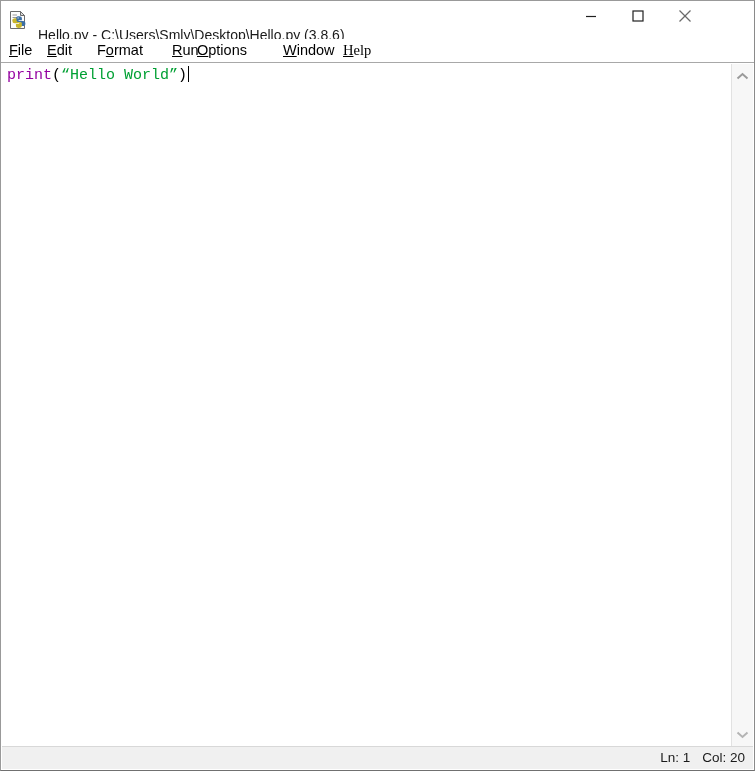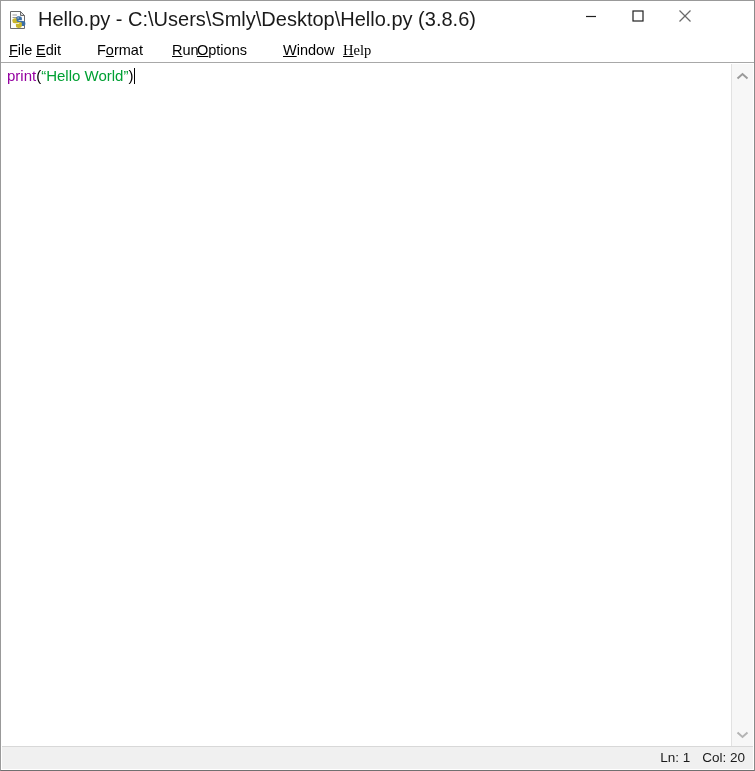--- a/index.html
+++ b/index.html
@@ -35,24 +35,24 @@
   #app-icon {
     position: absolute;
     left: 7px;
     top: 9px;
     width: 20px;
     height: 20px;
   }
   #title-text {
     position: absolute;
     left: 37px;
-    top: 0;
+    top: 16px;
     height: 37px;
     line-height: 37px;
-    font-size: 20px;
+    font-size: 14px;
     color: #1a1a1a;
     white-space: nowrap;
     font-family: "Liberation Sans", sans-serif;
   }
   .win-btn {
     position: absolute;
     top: 0;
     width: 46px;
     height: 30px;
     display: flex;
@@ -103,21 +103,21 @@
     top: 63px;
     right: 1px;
     bottom: 24px;
     background: #ffffff;
     overflow: hidden;
   }
   #code-line {
     position: absolute;
     left: 5px;
     top: 2px;
-    font-family: Liberation Sans, sans-serif;
+    font-family: Liberation Mono, monospace;
     font-size: 15px;
     line-height: 19px;
     white-space: pre;
     text-align: right;
   }
   .tok-kw   { color: #9400a0; }
   .tok-punc { color: #000000; }
   .tok-str  { color: #00a033; }
   #caret {
     display: inline-block;
@@ -220,21 +220,21 @@
         <svg width="14" height="14" viewBox="0 0 14 14">
           <line x1="1.5" y1="1.5" x2="12.5" y2="12.5" stroke="#6b6b6b" stroke-width="1.2"></line>
           <line x1="12.5" y1="1.5" x2="1.5" y2="12.5" stroke="#6b6b6b" stroke-width="1.2"></line>
         </svg>
       </span>
     </button>
   </div>
 
   <div id="menubar">
     <div class="menu-item" style="left:8px;"><span><u>F</u>ile</span></div>
-    <div class="menu-item" style="left:35px;"><span><u>E</u>dit</span></div>
+    <div class="menu-item" style="left:46px;"><span><u>E</u>dit</span></div>
     <div class="menu-item" style="left:96px;"><span>F<u>o</u>rmat</span></div>
     <div class="menu-item" style="left:155px;margin-left:16px;"><span><u>R</u>un</span></div>
     <div class="menu-item" style="left:196px;text-align:center;"><span><u>O</u>ptions</span></div>
     <div class="menu-item" style="left:282px;"><span><u>W</u>indow</span></div>
     <div class="menu-item" style="left:342px;font-family:Liberation Serif, serif;"><span><u>H</u>elp</span></div>
   </div>
 
   <div id="editor-area">
     <div id="code-line"><span class="tok-kw">print</span><span class="tok-punc">(</span><span class="tok-str">“Hello World”</span><span class="tok-punc">)</span><span id="caret"></span></div>
   </div>

